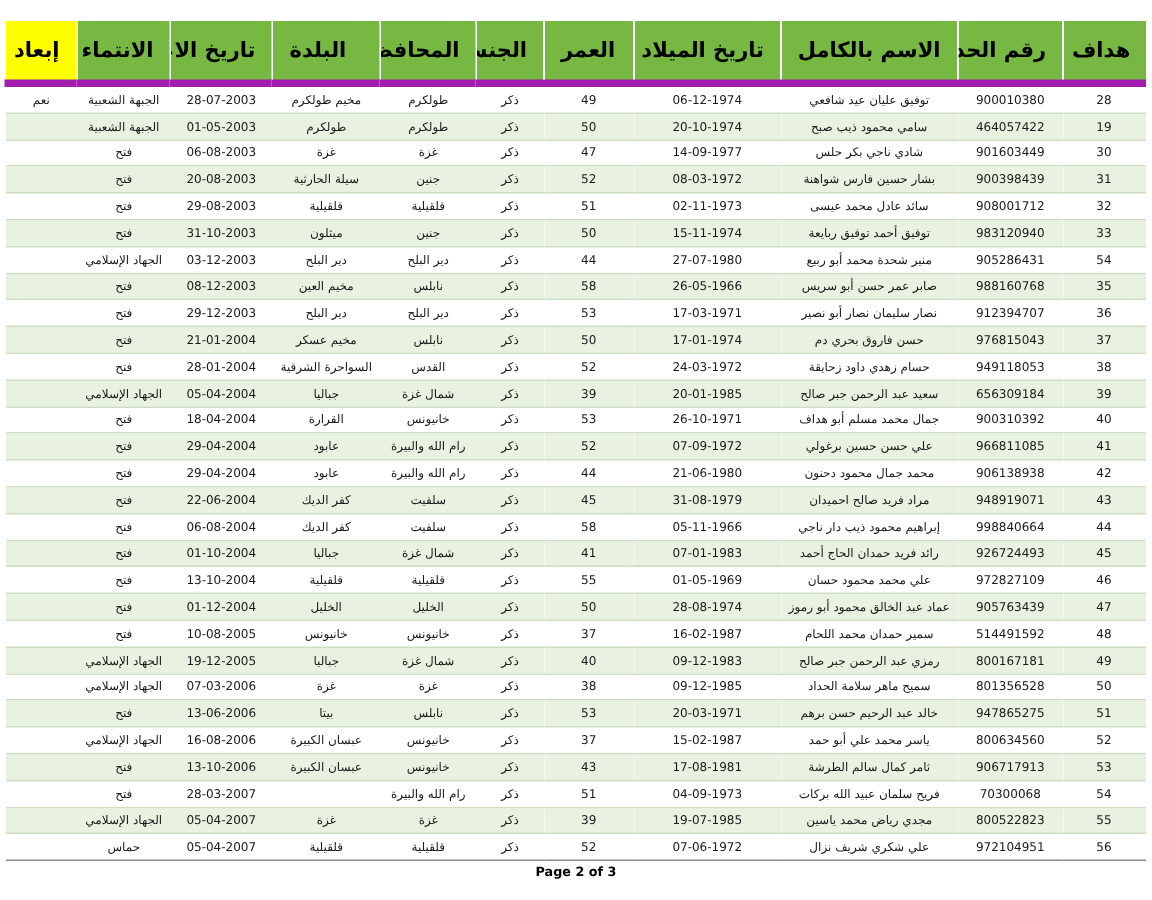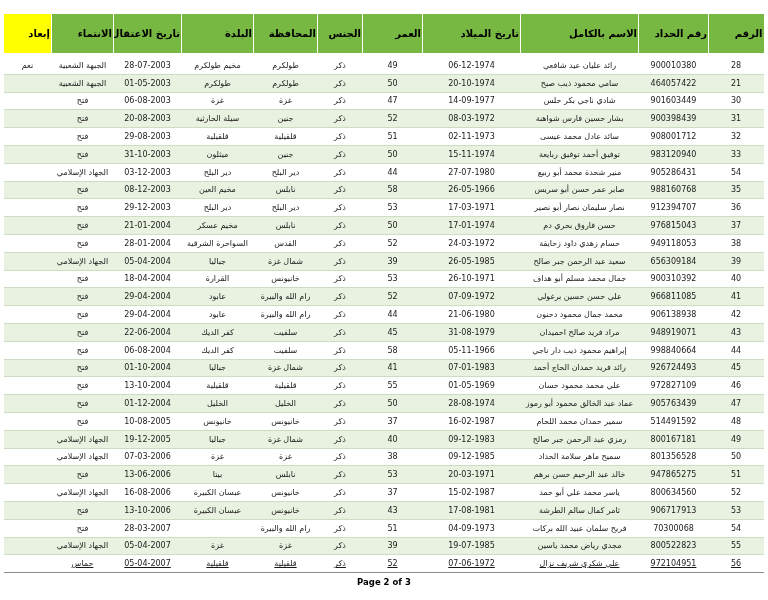--- a/index.html
+++ b/index.html
@@ -16,45 +16,45 @@
     border-collapse:collapse;
     table-layout:fixed;
     position:absolute;
     top:14px; left:3px;
     width:760px;
   }
   thead th {
     background:#77B843;
     color:#000;
     font-weight:bold;
-    font-size:10px;
+    font-size:14px;
     height:39px;
-    text-align:right;
+    text-align:left;
     vertical-align:middle;
     border-left:1px solid #ffffff;
     border-bottom:4px solid #ffffff;
-    padding:0 1px;
+    padding:0 11px;
     white-space:nowrap;
     overflow:hidden;
   }
   thead th.hl { background:#FFFF00; }
   tbody td {
     font-size:8px;
     color:#1a1a1a;
     height:16.8px;
     text-align:center;
     vertical-align:middle;
     border-bottom:1px solid #cdddc2;
     padding:0 1px;
     white-space:nowrap;
     overflow:hidden;
   }
   tbody tr.alt td { background:#E9F2E0; }
-  tbody tr.first td { border-top:1px solid #a21caf; }
-  tbody tr.last td  { border-bottom:1.5px solid #8c8c8c;text-decoration:underline; }
+  tbody tr.first td { border-top:5px solid #a21caf; }
+  tbody tr.last td  { border-bottom:1.5px solid #8c8c8c; }
 
   .footer {
     position:absolute;
     top:577px; left:0;
     width:768px;
     text-align:center;
     font-size:8.5px;
     font-weight:bold;
     color:#000;
   }
@@ -73,49 +73,49 @@
         <col style="width: 60px;">
         <col style="width: 45px;">
         <col style="width: 64px;">
         <col style="width: 72px;">
         <col style="width: 68px;">
         <col style="width: 62px;">
         <col style="width: 48px;">
       </colgroup>
     <thead>
       <tr>
-          <th>الرقم</th>
+          <th>هداف</th>
           <th>رقم الحداد</th>
           <th>الاسم بالكامل</th>
           <th>تاريخ الميلاد</th>
           <th>العمر</th>
           <th>الجنس</th>
           <th>المحافظة</th>
           <th>البلدة</th>
           <th>تاريخ الاعتقال</th>
           <th>الانتماء</th>
           <th class="hl">إبعاد</th>
         </tr>
     </thead>
     <tbody>
         <tr class="first">
           <td>28</td>
           <td>900010380</td>
-          <td>رائد عليان عيد شافعي</td>
+          <td>توفيق عليان عيد شافعي</td>
           <td>06-12-1974</td>
           <td>49</td>
           <td>ذكر</td>
           <td>طولكرم</td>
           <td>مخيم طولكرم</td>
           <td>28-07-2003</td>
           <td>الجبهة الشعبية</td>
           <td>نعم</td>
         </tr>
         <tr class="alt">
-          <td>21</td>
+          <td>19</td>
           <td>464057422</td>
           <td>سامي محمود ذيب صبح</td>
           <td>20-10-1974</td>
           <td>50</td>
           <td>ذكر</td>
           <td>طولكرم</td>
           <td>طولكرم</td>
           <td>01-05-2003</td>
           <td>الجبهة الشعبية</td>
           <td></td>
@@ -234,21 +234,21 @@
           <td>القدس</td>
           <td>السواحرة الشرقية</td>
           <td>28-01-2004</td>
           <td>فتح</td>
           <td></td>
         </tr>
         <tr class="alt">
           <td>39</td>
           <td>656309184</td>
           <td>سعيد عبد الرحمن جبر صالح</td>
-          <td>26-05-1985</td>
+          <td>20-01-1985</td>
           <td>39</td>
           <td>ذكر</td>
           <td>شمال غزة</td>
           <td>جباليا</td>
           <td>05-04-2004</td>
           <td>الجهاد الإسلامي</td>
           <td></td>
         </tr>
         <tr>
           <td>40</td>

